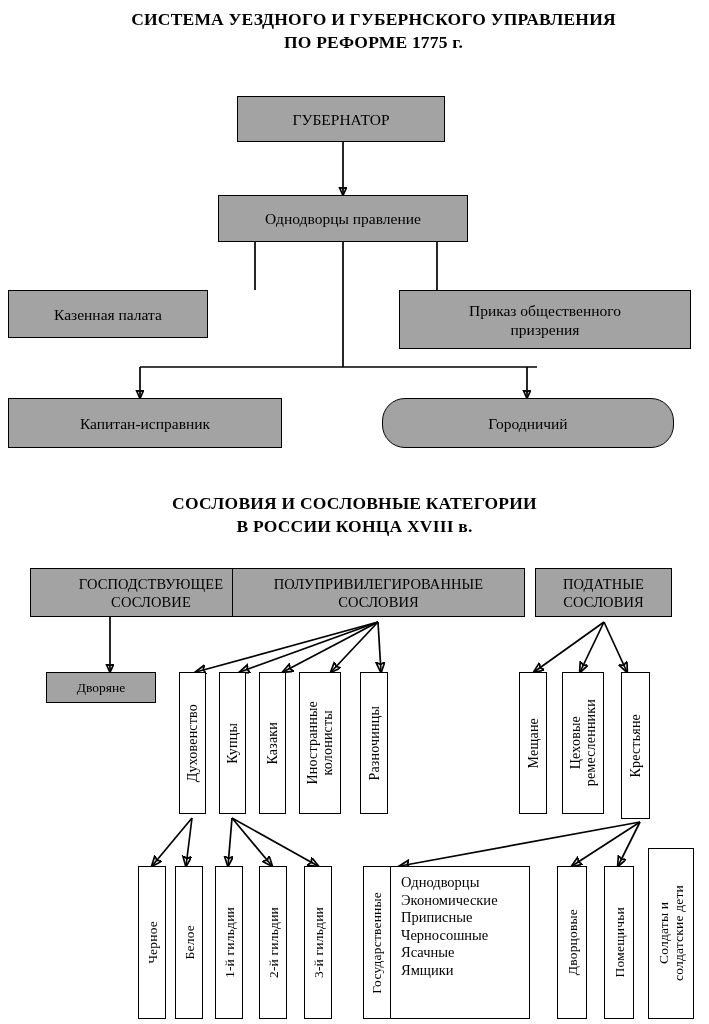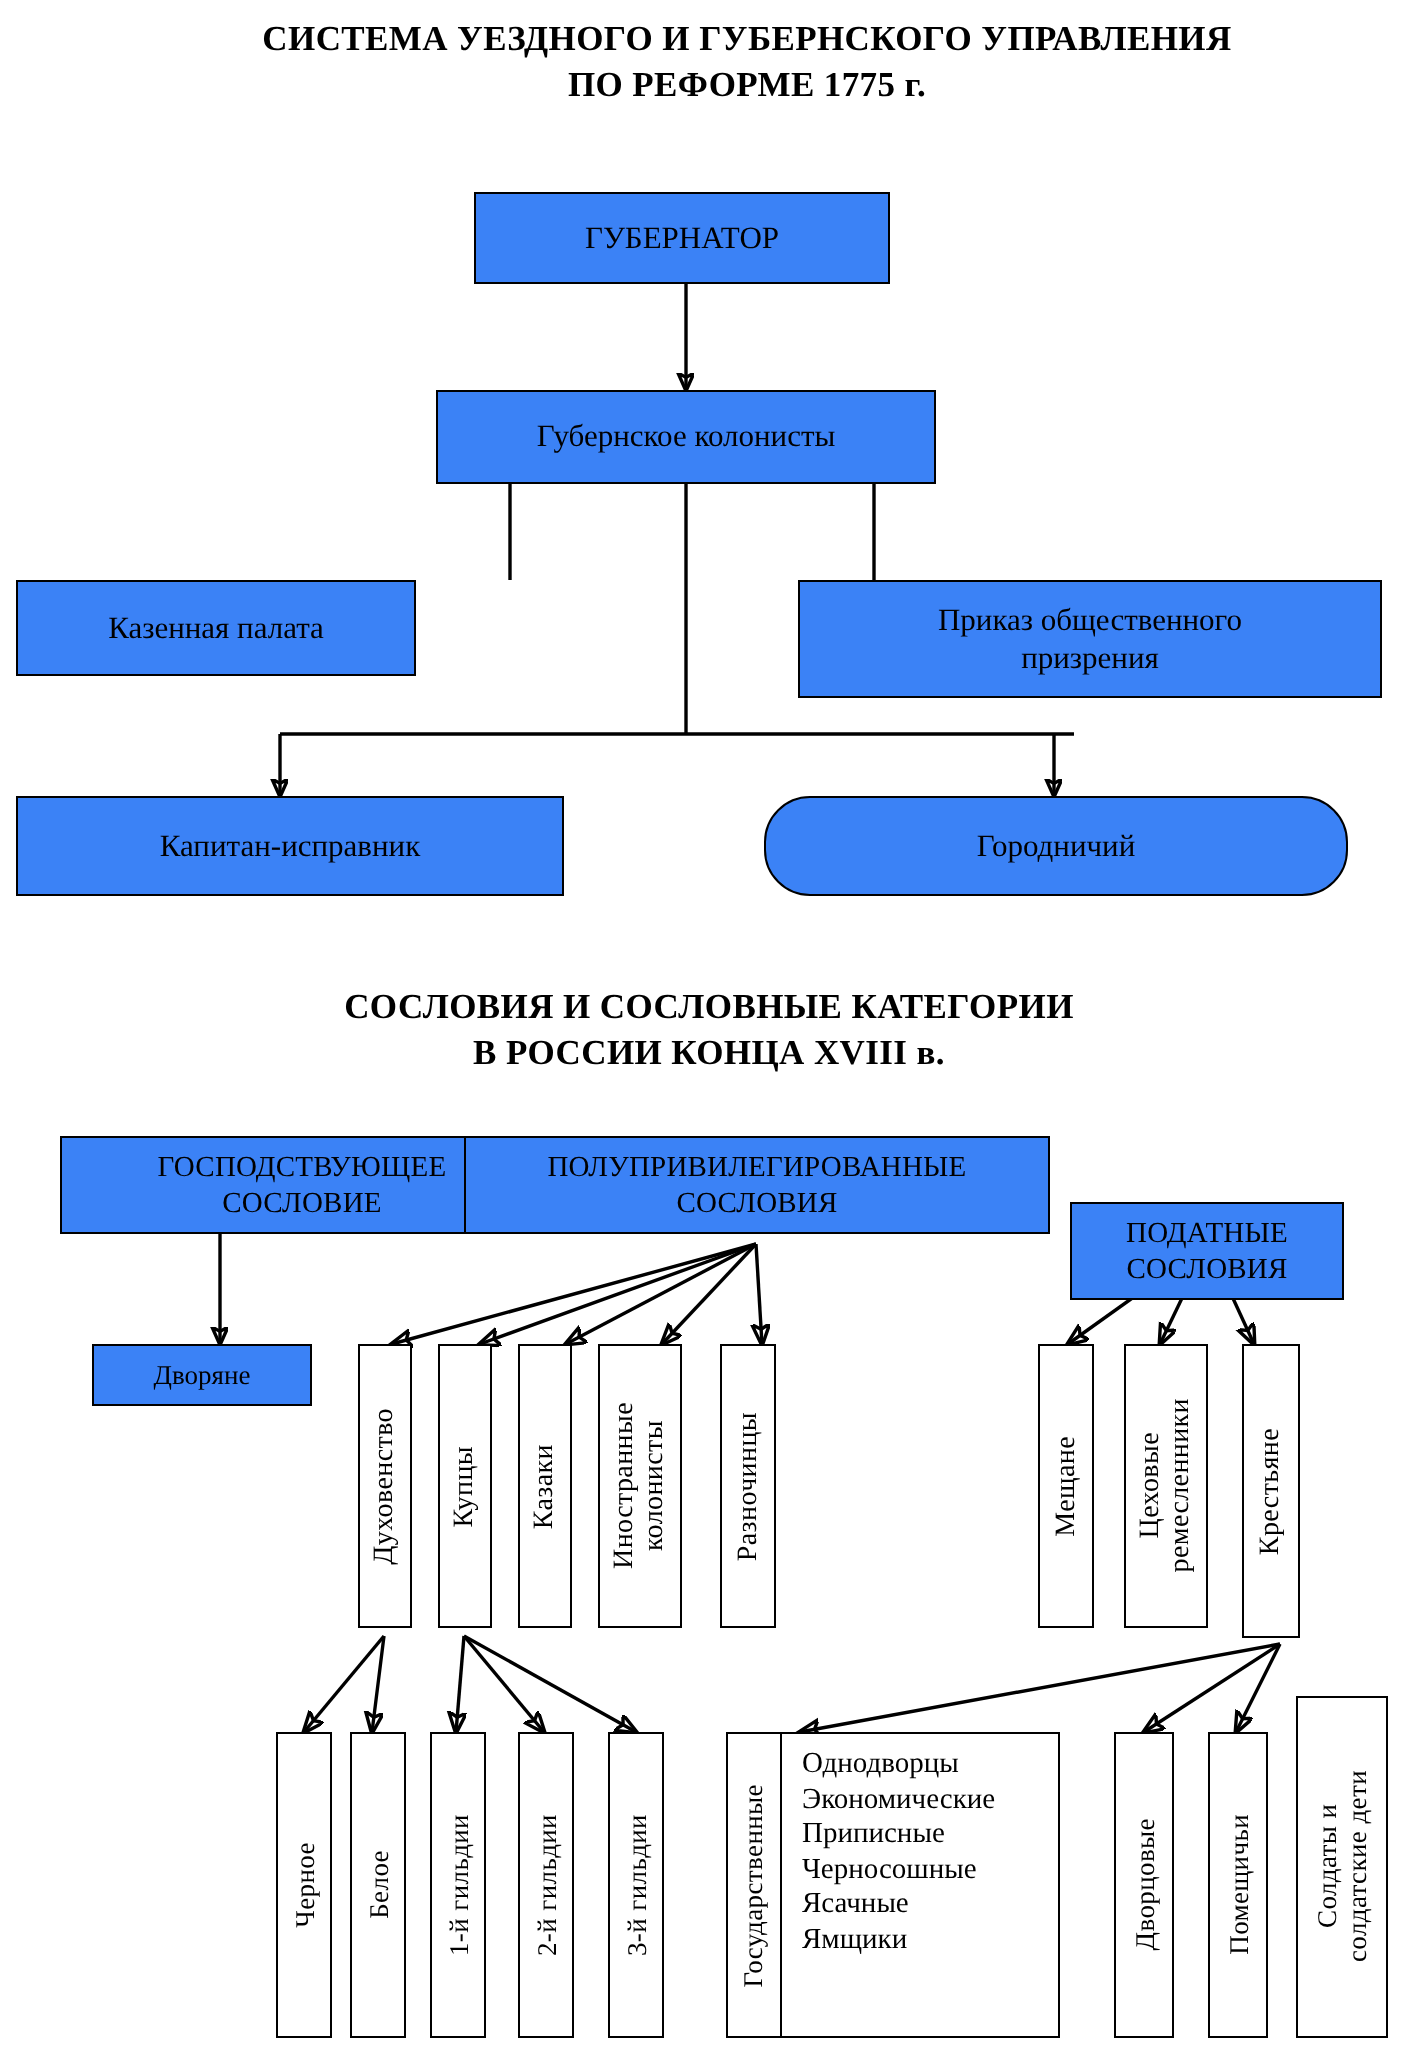--- a/index.html
+++ b/index.html
@@ -28,21 +28,21 @@
     white-space:pre-line;
   }
   #title-1{ top:8px;padding-left:19px; }
   #title-2{ top:492px; }
 
   
   .box{
     position:absolute;
     box-sizing:border-box;
     border:1.6px solid #000;
-    background:#3b82f6;
+    background:#a3a3a3;
     display:flex;
     align-items:center;
     justify-content:center;
     text-align:center;
     font-size:15.5px;
     line-height:19px;
     padding:2px 0;
   }
   .box.small{ font-size:13.5px; line-height:16px; }
   .box.caps{
@@ -152,21 +152,21 @@
     <line x1="343" y1="241" x2="343" y2="367"></line>
     <line x1="437" y1="241" x2="437" y2="290"></line>
 
     <polyline points="140,367 537,367"></polyline>
     <line x1="140" y1="367" x2="140" y2="398" marker-end="url(#ah)"></line>
     <line x1="527" y1="367" x2="527" y2="398" marker-end="url(#ah)"></line>
   </svg>
 
   <div class="box" id="box-governor" style="left:237px;top:96px;width:208px;height:46px;">ГУБЕРНАТОР</div>
 
-  <div class="box" id="box-provincial-board" style="left:218px;top:195px;width:250px;height:47px;">Губернское колонисты</div>
+  <div class="box" id="box-provincial-board" style="left:218px;top:195px;width:250px;height:47px;">Однодворцы правление</div>
 
   <div class="box" id="box-treasury" style="left:8px;top:290px;width:200px;height:48px;">Казенная палата</div>
 
   <div class="box two-line" id="box-charity" style="left:382px;top:290px;width:292px;height:59px;">Приказ общественного
 призрения</div>
 
   <div class="box" id="box-captain" style="left:8px;top:398px;width:274px;height:50px;">Капитан-исправник</div>
 
   <div class="box" id="box-gorodnichy" style="left:382px;top:398px;width:292px;height:50px;border-radius:23px;">Городничий</div>
 
@@ -198,21 +198,21 @@
     <line x1="640" y1="822" x2="572" y2="866" marker-end="url(#ah2)"></line>
     <line x1="640" y1="822" x2="618" y2="866" marker-end="url(#ah2)"></line>
   </svg>
 
   <div class="box caps" id="box-ruling" style="left:8px;top:568px;width:242px;height:49px;margin-left:22px;">ГОСПОДСТВУЮЩЕЕ
 СОСЛОВИЕ</div>
 
   <div class="box caps" id="box-semiprivileged" style="left:232px;top:568px;width:293px;height:49px;">ПОЛУПРИВИЛЕГИРОВАННЫЕ
 СОСЛОВИЯ</div>
 
-  <div class="box caps" id="box-taxed" style="left:535px;top:601px;width:137px;height:49px;">ПОДАТНЫЕ
+  <div class="box caps" id="box-taxed" style="left:535px;top:568px;width:137px;height:49px;">ПОДАТНЫЕ
 СОСЛОВИЯ</div>
 
   <div class="box small" id="box-nobility" style="left:46px;top:672px;width:110px;height:31px;">Дворяне</div>
 
   <div class="vbox" style="left:179px;top:672px;width:27px;height:142px;">
     <span>Духовенство</span>
   </div>
   <div class="vbox" style="left:219px;top:672px;width:27px;height:142px;">
     <span>Купцы</span>
   </div>

